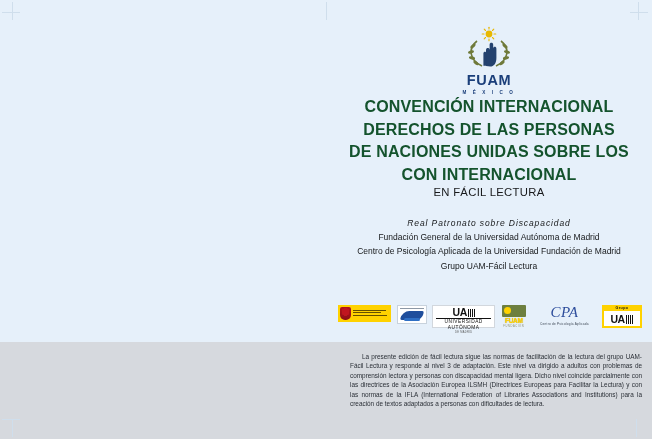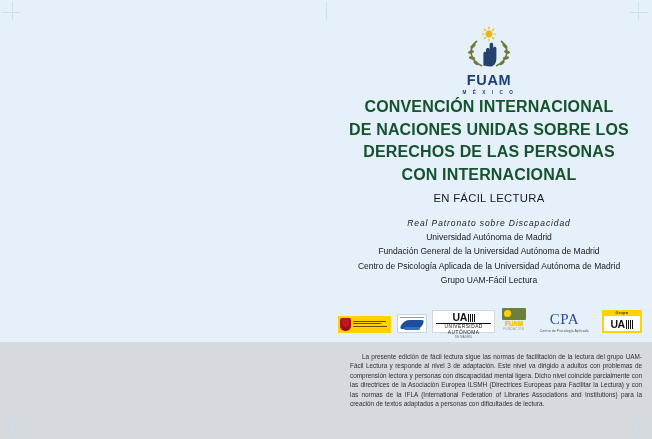--- a/index.html
+++ b/index.html
@@ -95,21 +95,21 @@
     font-weight: bold;
     line-height: 22.5px;
     letter-spacing: 0.15px;
   }
   #main-title div { white-space: nowrap; }
 
   
   #subtitle {
     position: absolute;
     left: 8px;
-    top: 192px;
+    top: 186px;
     width: 310px;
     text-align: center;
     color: #18191b;
     font-size: 11.3px;
     letter-spacing: 0.3px;
   }
 
   
   #credits {
     position: absolute;
@@ -125,21 +125,21 @@
   #credits .cr-line.sp { letter-spacing: 0.9px; font-style: italic; }
 
   
   #logo-strip {
     position: absolute;
     left: 12px;
     top: 305px;
     width: 304px;
     height: 28px;
     display: flex;
-    align-items: flex-end;
+    align-items: flex-start;
     justify-content: space-between;
   }
   .brand { position: relative; }
 
   
   .brand-ministry {
     width: 53px;
     height: 17px;
     background: #ffd200;
     display: flex;
@@ -276,20 +276,21 @@
     letter-spacing: .6px;
   }
 
   
   .brand-cpa {
     width: 64px;
     text-align: center;
   }
   .cpa-word {
     font-family: "Liberation Serif", serif;
+    font-style: italic;
     font-size: 15px;
     color: #2c4c9b;
     line-height: 15px;
     letter-spacing: 0.5px;
   }
   .cpa-sub {
     font-size: 3.1px;
     color: #3c4654;
     letter-spacing: .25px;
     margin-top: 2px;
@@ -411,32 +412,31 @@
                    C36.4 37.6 33.6 40.6 30.4 40.6 Z" fill="#24426f"></path>
           <path d="M23.4 39.8 L23.4 27.5 C23.4 25.2 26.4 25.2 26.4 27.5 L26.4 39.8 Z" fill="#24426f"></path>
         </svg>
       </div>
       <div id="cndh-word">FUAM</div>
       <div id="cndh-sub">M É X I C O</div>
     </div>
 
     <div id="main-title">
       <div>CONVENCIÓN INTERNACIONAL</div>
+      <div>DERECHOS DE LAS PERSONAS</div>
       <div>DE NACIONES UNIDAS SOBRE LOS</div>
-      <div>DERECHOS DE LAS PERSONAS</div>
       <div>CON INTERNACIONAL</div>
     </div>
 
     <div id="subtitle">EN FÁCIL LECTURA</div>
 
     <div id="credits">
       <div class="cr-line sp">Real  Patronato  sobre  Discapacidad</div>
-      <div class="cr-line">Universidad Autónoma de Madrid</div>
       <div class="cr-line">Fundación General de la Universidad Autónoma de Madrid</div>
-      <div class="cr-line">Centro de Psicología Aplicada de la Universidad Autónoma de Madrid</div>
+      <div class="cr-line">Centro de Psicología Aplicada de la Universidad Fundación de Madrid</div>
       <div class="cr-line">Grupo UAM-Fácil Lectura</div>
     </div>
 
     <div id="logo-strip">
 
       <div class="brand brand-ministry">
         <div class="arms"></div>
         <div class="ministry-lines">
           <span></span>
             <span></span>

